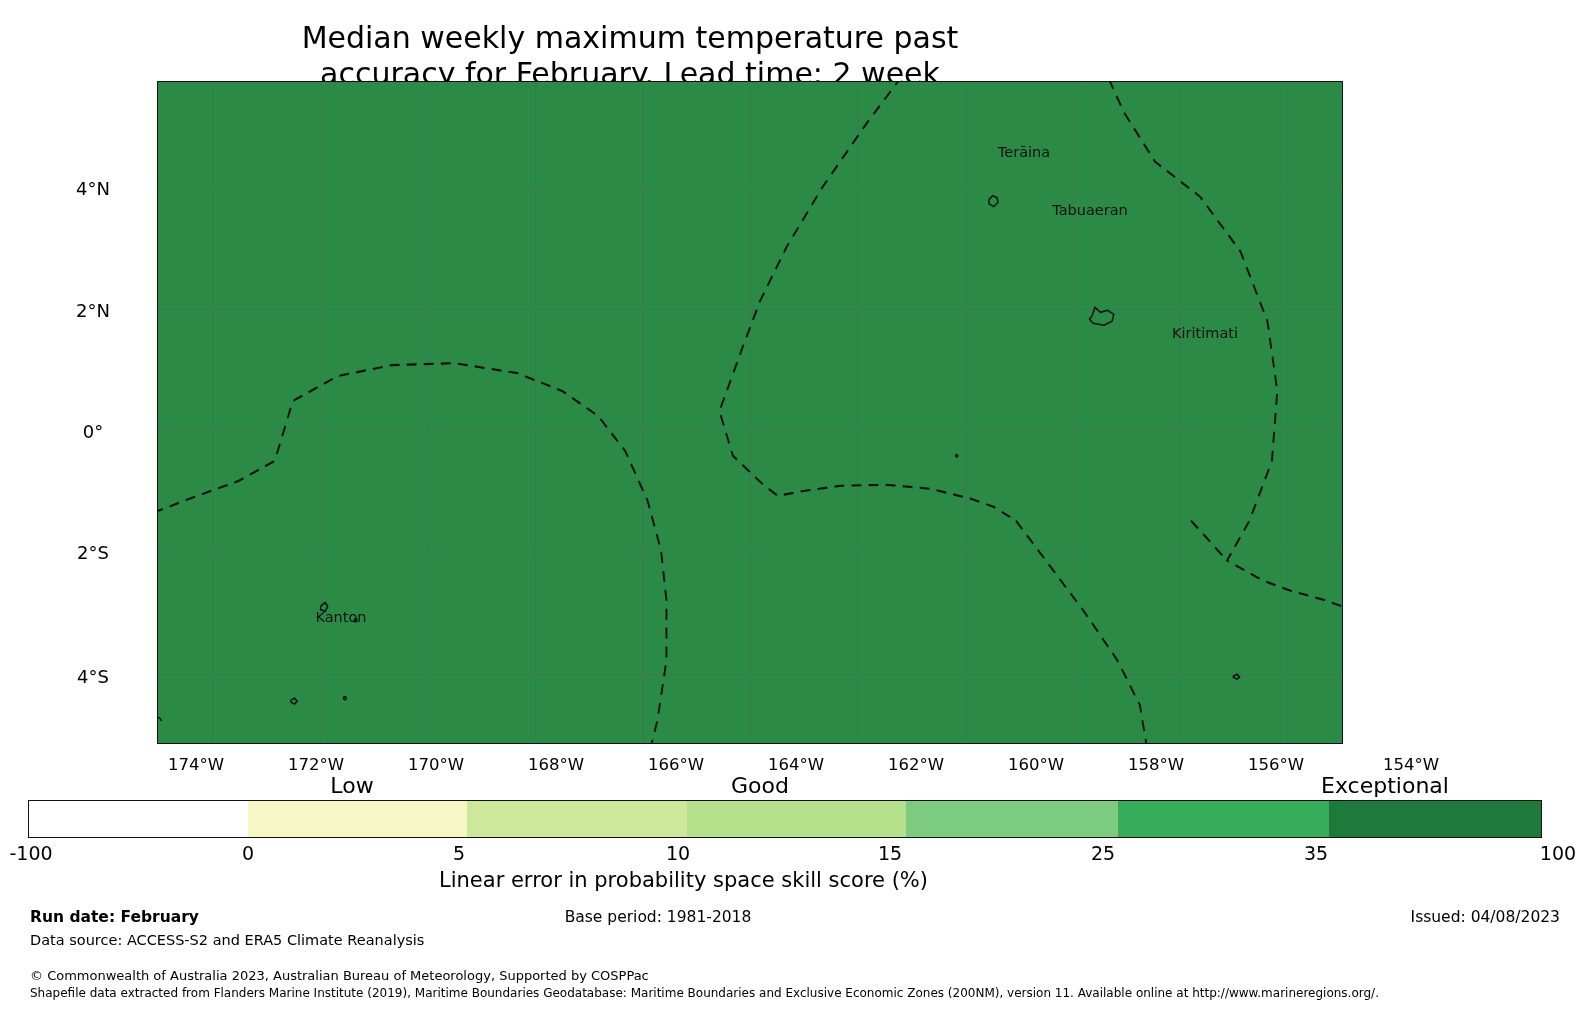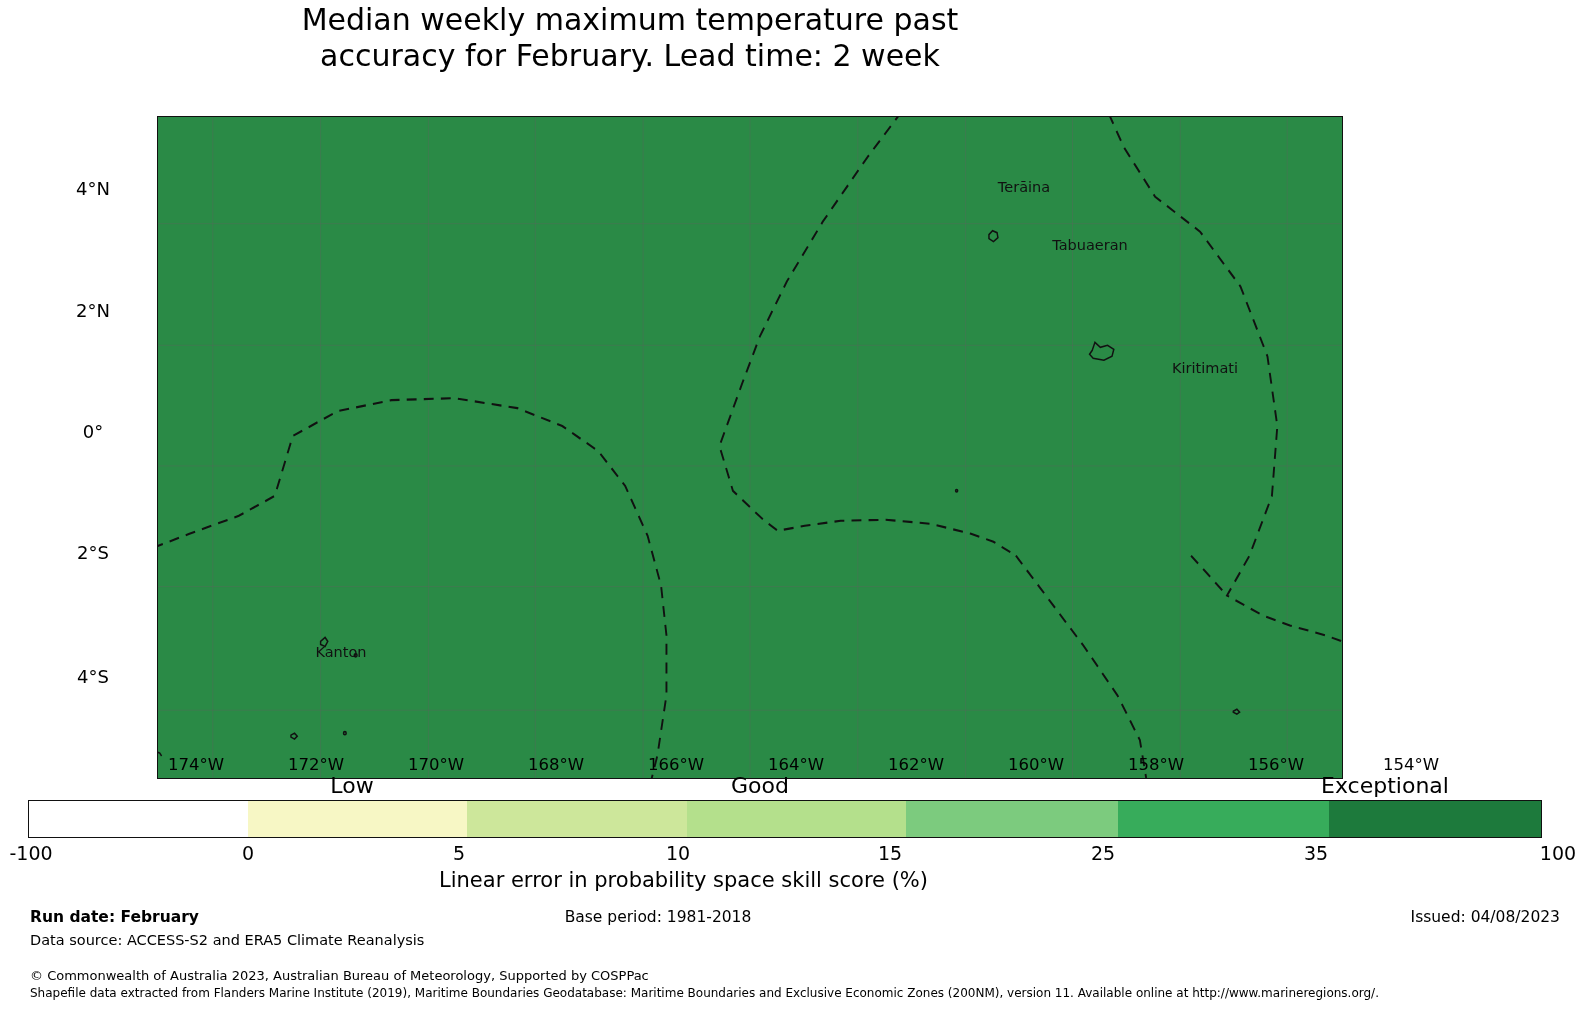--- a/index.html
+++ b/index.html
@@ -5,28 +5,27 @@
   html,body{margin:0;padding:0;}
   body{
     width:1590px;height:1020px;background:#ffffff;
     font-family:"DejaVu Sans","Liberation Sans",sans-serif;
     position:relative;overflow:hidden;color:#000;
   }
   
   #title{
     position:absolute;left:0;top:0;width:1260px;
     text-align:center;font-size:30px;line-height:36px;
-    padding-top:2px;white-space:pre-line;
+    padding-top:20px;white-space:pre-line;
   }
   
   #map-wrap{
     position:absolute;left:157px;top:81px;width:1186px;height:663px;
     background:#2a8a46;border:1px solid #111;box-sizing:border-box;
     overflow:hidden;
-    margin-top:35px;
   }
   #map-svg{position:absolute;left:0;top:0;width:100%;height:100%;display:block;}
   .isl-label{
     position:absolute;font-size:14.5px;color:#111;white-space:nowrap;
     transform:translateX(-50%);
   }
   .ylab{
     position:absolute;font-size:18px;text-align:center;width:90px;
     left:48px;transform:translateY(-50%);
   }

